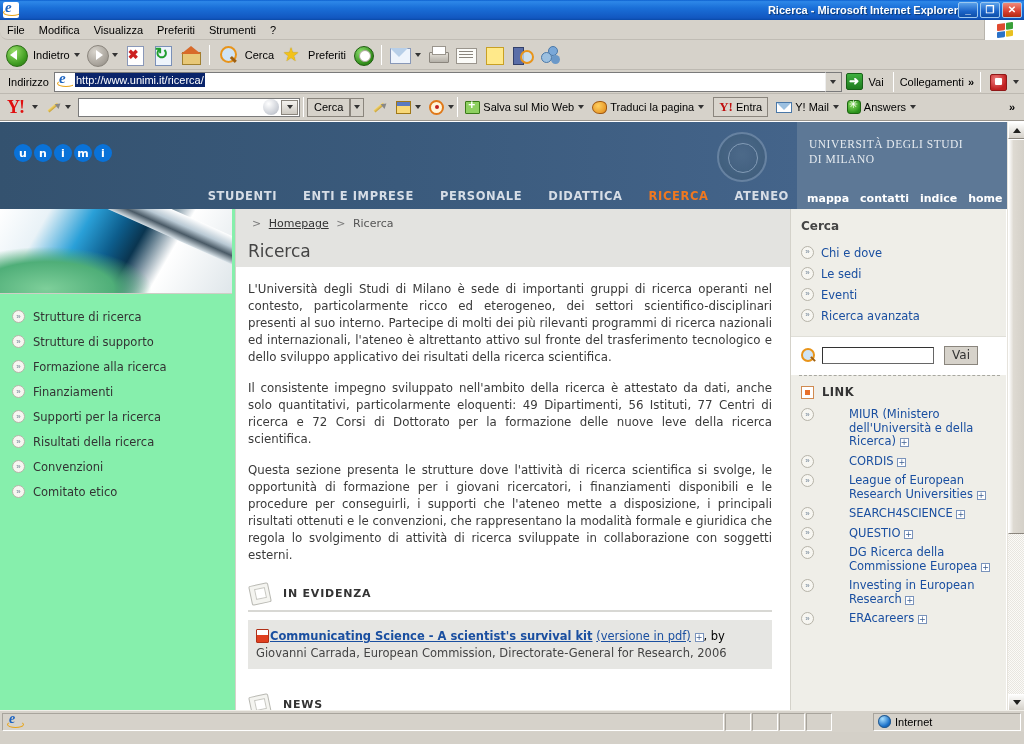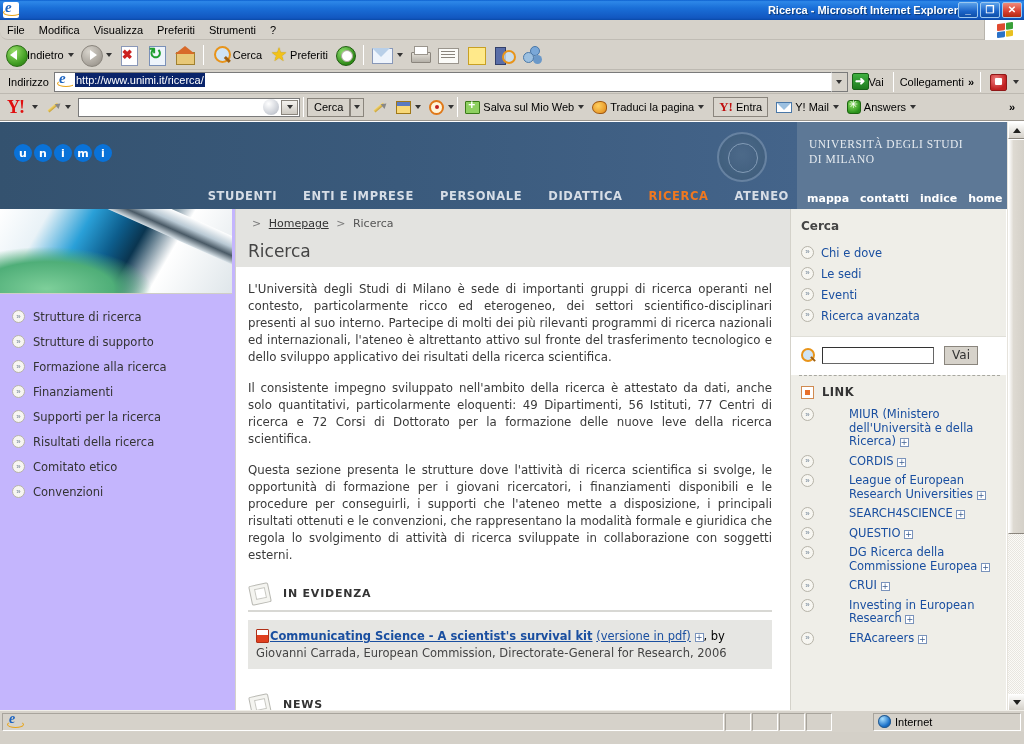--- a/index.html
+++ b/index.html
@@ -87,21 +87,21 @@
   .flag-glyph i { display: block; border-radius: 1px; }
 
   
   .toolbar {
     height: 30px; background: #d6d2ca;
     display: flex; align-items: center;
     border-bottom: 1px solid #bdb9b1;
     padding: 0 2px;
   }
   .tb-item { display: flex; align-items: center; height: 26px; padding: 0 3px; cursor: default; }
-  .tb-label { font-size: 11px; margin-left: 0; }
+  .tb-label { font-size: 11px; margin-left: 6px; }
   .tb-sep { width: 1px; height: 20px; background: #b0aca4; margin: 0 4px; border-right: 1px solid #fff; }
   .caret-dn {
     width: 0; height: 0; margin-left: 4px;
     border-left: 3px solid transparent; border-right: 3px solid transparent;
     border-top: 4px solid #333;
   }
   .ic { width: 22px; height: 22px; position: relative; flex: 0 0 auto; }
 
   
   .ic.back::before, .ic.fwd::before {
@@ -470,21 +470,21 @@
     display: flex; gap: 11px;
   }
   .hdr-right .toplinks a {
     color: #fff; font-size: 11px; font-weight: bold; text-decoration: none;
     font-family: "DejaVu Sans", sans-serif;
   }
 
   
   .body-row { display: flex; height: 502px; }
 
-  .col-left { width: 235px; background: #c4b5fd; position: relative; }
+  .col-left { width: 235px; background: #86efac; position: relative; }
   .banner-img {
     width: 232px; height: 85px;
     background:
       radial-gradient(ellipse 150px 60px at 20% 95%, #7ecf9a 0%, #4fae78 45%, rgba(255,255,255,0) 70%),
       linear-gradient(120deg, #ffffff 0%, #e9f2f7 18%, #2aa0d8 34%, #0d5d8c 47%, #0a3550 56%, #ffffff 70%, #dfe6ea 100%);
     border-bottom: 1px solid #cfcec6;
     position: relative; overflow: hidden;
   }
   .banner-img::after {
     content: ""; position: absolute; left: 30%; top: 22%;
@@ -945,25 +945,25 @@
           <div class="item">
             <span class="bullet"></span>
             <a href="#">Supporti per la ricerca</a>
           </div>
           <div class="item">
             <span class="bullet"></span>
             <a href="#">Risultati della ricerca</a>
           </div>
           <div class="item">
             <span class="bullet"></span>
+            <a href="#">Convenzioni</a>
+          </div>
+          <div class="item">
+            <span class="bullet"></span>
             <a href="#">Comitato etico</a>
-          </div>
-          <div class="item">
-            <span class="bullet"></span>
-            <a href="#">Convenzioni</a>
           </div>
         </div>
       </div>
 
       <div class="col-main">
         <div class="breadcrumb">
           <span class="sep">&gt;</span>
           <a href="#">Homepage</a>
           <span class="sep">&gt;</span>
           <span>Ricerca</span>
@@ -1046,24 +1046,20 @@
             <span class="bullet"></span>
             <a href="#"><span>SEARCH4SCIENCE</span> <span class="ext-glyph">+</span></a>
           </div>
           <div class="rlink">
             <span class="bullet"></span>
             <a href="#"><span>QUESTIO</span> <span class="ext-glyph">+</span></a>
           </div>
           <div class="rlink">
             <span class="bullet"></span>
             <a href="#"><span>DG Ricerca della Commissione Europea</span> <span class="ext-glyph">+</span></a>
-          </div>
-          <div class="rlink">
-            <span class="bullet"></span>
-            <a href="#"><span>CRUI</span> <span class="ext-glyph">+</span></a>
           </div>
           <div class="rlink">
             <span class="bullet"></span>
             <a href="#"><span>Investing in European Research</span> <span class="ext-glyph">+</span></a>
           </div>
           <div class="rlink">
             <span class="bullet"></span>
             <a href="#"><span>ERAcareers</span> <span class="ext-glyph">+</span></a>
           </div>
         </div>

